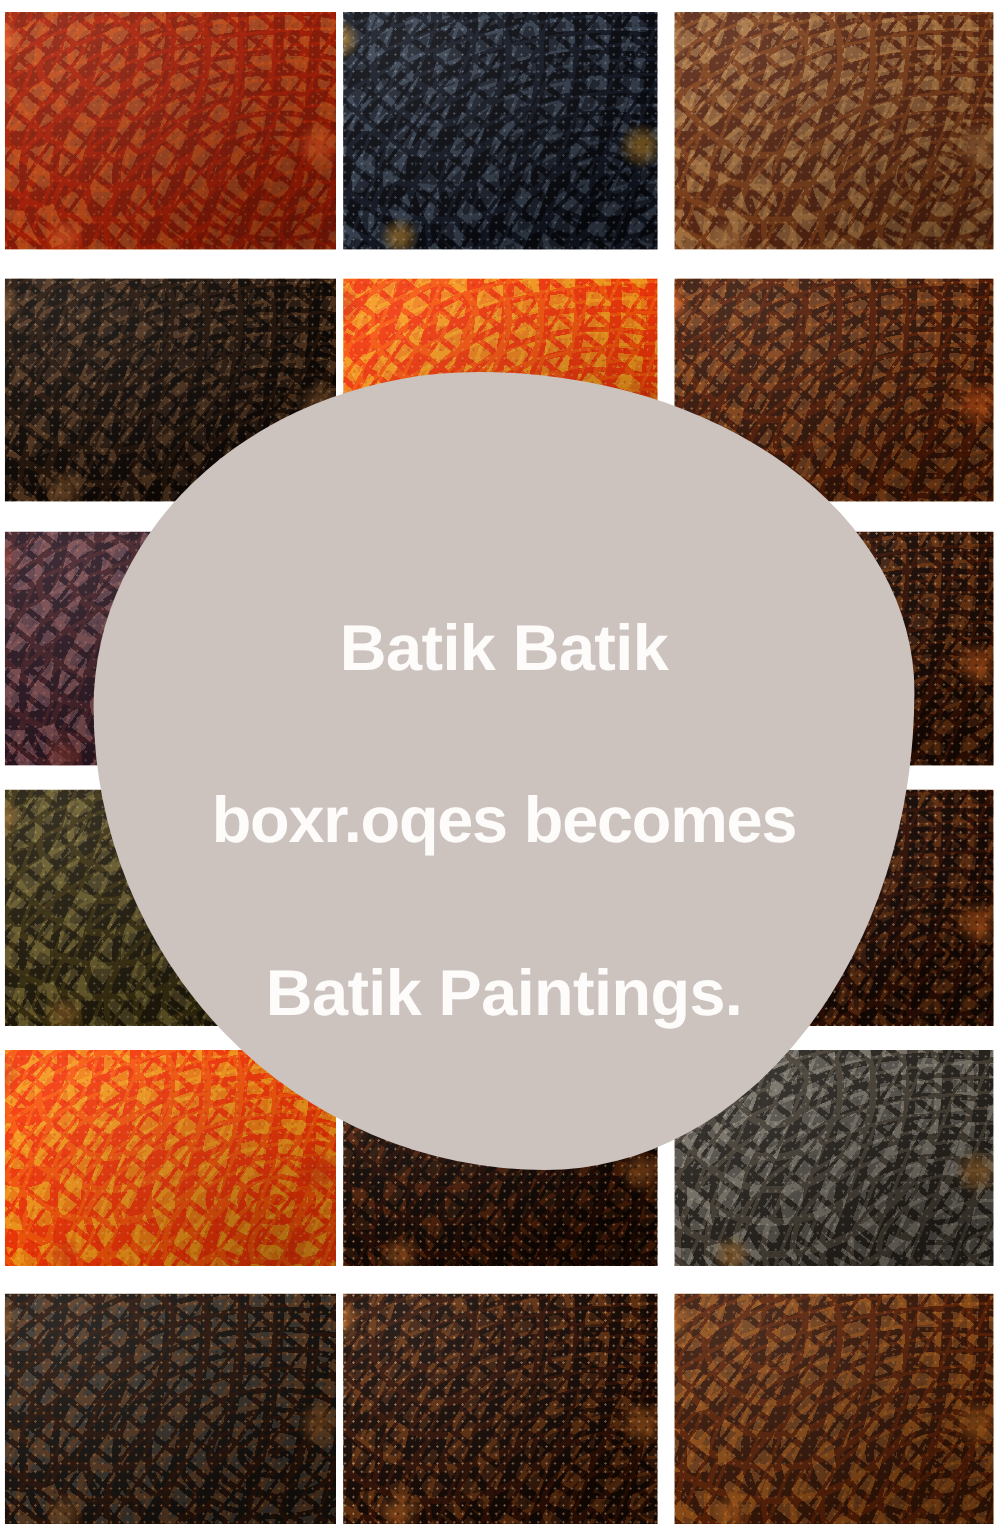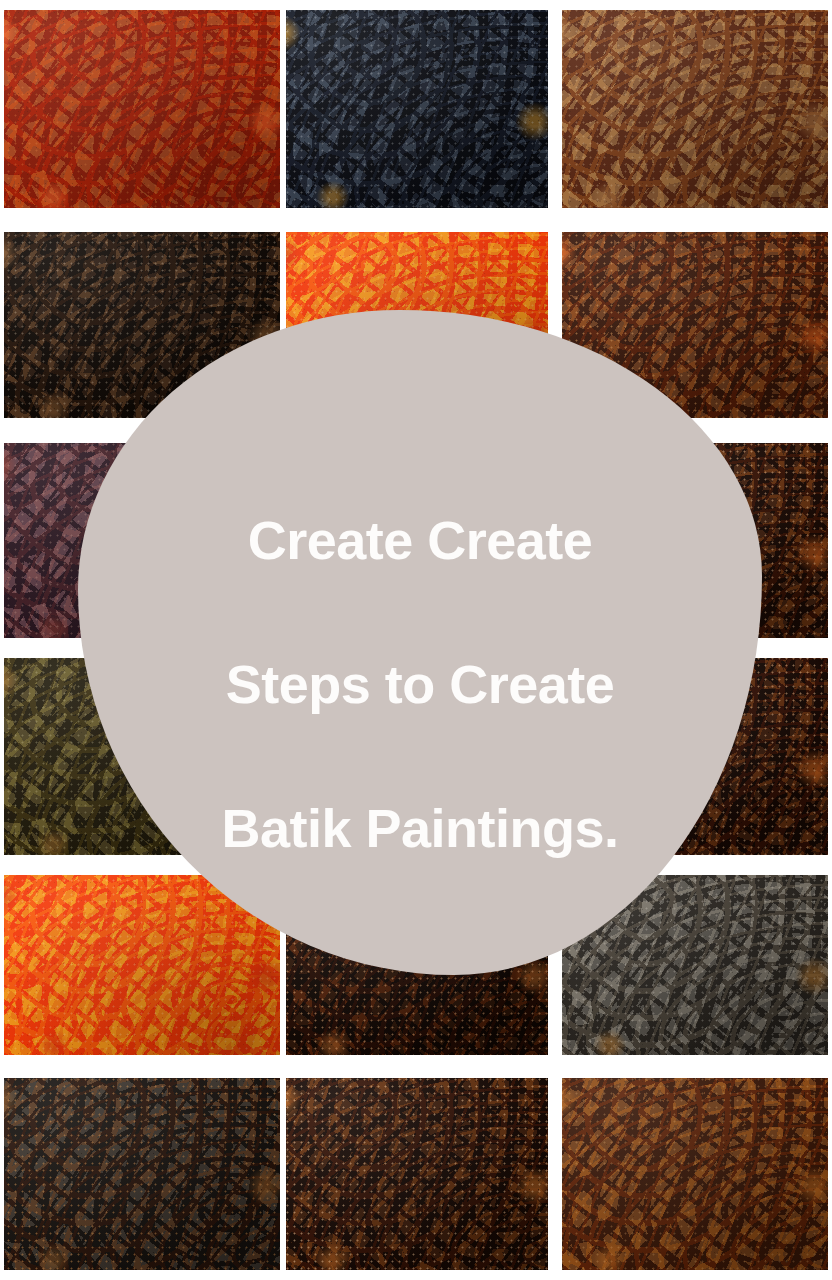--- a/index.html
+++ b/index.html
@@ -197,18 +197,18 @@
         <div class="motif-b" style="background: repeating-radial-gradient(18px at 38% 30%, rgb(224, 168, 104) 0px, rgb(224, 168, 104) 6px, transparent 6px, transparent 27px), repeating-radial-gradient(30px 16px at 82% 76%, rgb(224, 168, 104) 0px, rgb(224, 168, 104) 5px, transparent 5px, transparent 24px), repeating-linear-gradient(112deg, rgb(224, 168, 104) 0px, rgb(224, 168, 104) 3px, transparent 3px, transparent 17px); opacity: 0.72;"></div>
         <div class="motif-c" style="background: radial-gradient(30px at 18% 26%, rgba(181, 101, 31, 0.8) 0px, rgba(181, 101, 31, 0.8) 16%, transparent 60%), radial-gradient(26px at 62% 14%, rgba(181, 101, 31, 0.667) 0px, rgba(181, 101, 31, 0.667) 18%, transparent 62%), radial-gradient(34px at 78% 54%, rgba(181, 101, 31, 0.733) 0px, rgba(181, 101, 31, 0.733) 15%, transparent 58%), radial-gradient(28px at 30% 78%, rgba(181, 101, 31, 0.667) 0px, rgba(181, 101, 31, 0.667) 17%, transparent 60%), radial-gradient(24px at 88% 88%, rgba(181, 101, 31, 0.6) 0px, rgba(181, 101, 31, 0.6) 18%, transparent 62%); opacity: 0.85;"></div>
         <div class="dots" style="background: radial-gradient(rgb(224, 168, 104) 0.9px, transparent 1.1px) 0px 0px / 7px 7px, radial-gradient(rgb(44, 21, 7) 0.8px, transparent 1px) 3px 3px / 9px 9px; opacity: 0.32;"></div>
         <div class="speck" style="background: radial-gradient(at 30% 25%, rgba(255, 255, 255, 0.1), transparent 55%), radial-gradient(at 72% 78%, rgba(0, 0, 0, 0.3), transparent 60%);"></div>
       </div>
     </div>
 
   <div id="blob" style="background: rgb(204, 195, 191);"></div>
 
   <div id="blob-text" style="color: rgb(253, 252, 251);">
-    <span class="ln">Create Create</span>
-    <span class="ln">Steps to Create</span>
+    <span class="ln">Batik Batik</span>
+    <span class="ln garbled">boxr.oqes becomes</span>
     <span class="ln">Batik Paintings.</span>
   </div>
 
 </div>
 
 </body></html>

